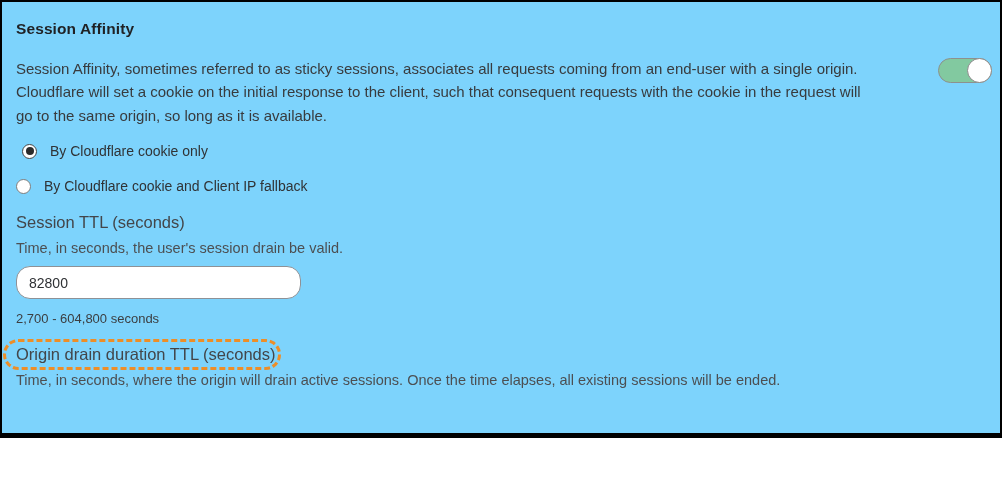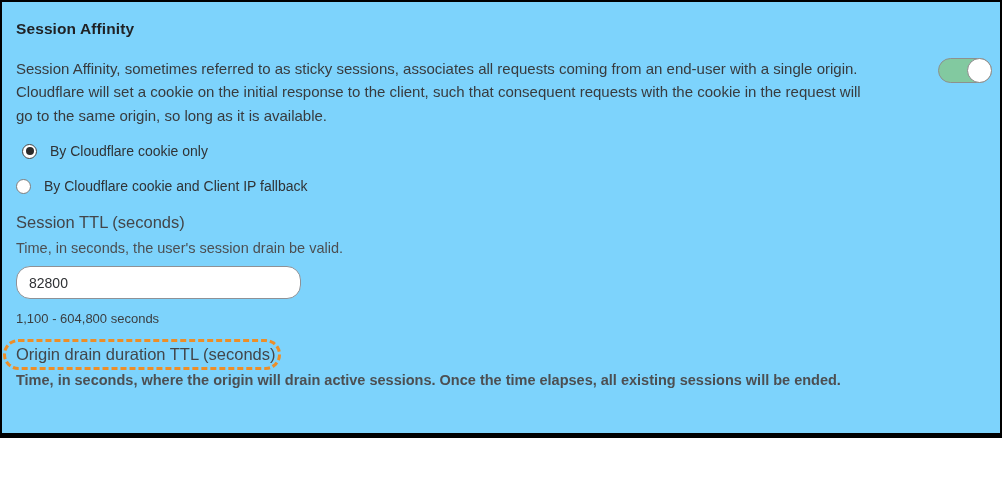--- a/index.html
+++ b/index.html
@@ -103,21 +103,21 @@
   .field-label.drain{top:343px;text-align:right;}
 
   .field-desc{
     position:absolute;
     left:14px;
     font-size:14.5px;
     color:#4c4f52;
     white-space:nowrap;
   }
   .field-desc.session{top:238px;}
-  .field-desc.drain{top:370px;font-weight:bold;}
+  .field-desc.drain{top:370px;}
 
   .ttl-input{
     position:absolute;
     left:14px;
     width:285px; height:33px;
     border:1px solid #8e9196;
     border-radius:14px;
     padding:0 12px;
     font-family:"Liberation Sans", sans-serif;
     font-size:14px;
@@ -172,21 +172,21 @@
     <span class="radio-dot"></span>
     <span class="radio-label">By Cloudflare cookie and Client IP fallback</span>
   </div>
 
   <div class="field-label session">Session TTL (seconds)</div>
 
   <div class="field-desc session">Time, in seconds, the user's session drain be valid.</div>
 
   <input class="ttl-input session" type="text" value="82800" style="">
 
-  <div class="range-hint session">1,100 - 604,800 seconds</div>
+  <div class="range-hint session">2,700 - 604,800 seconds</div>
 
   <div class="annotation-oval"></div>
 
   <div class="field-label drain">Origin drain duration TTL (seconds)</div>
 
   <div class="field-desc drain">Time, in seconds, where the origin will drain active sessions. Once the time elapses, all existing sessions will be ended.</div>
 
 
   <div class="range-hint drain">0 - 60,900 seconds</div>
 

